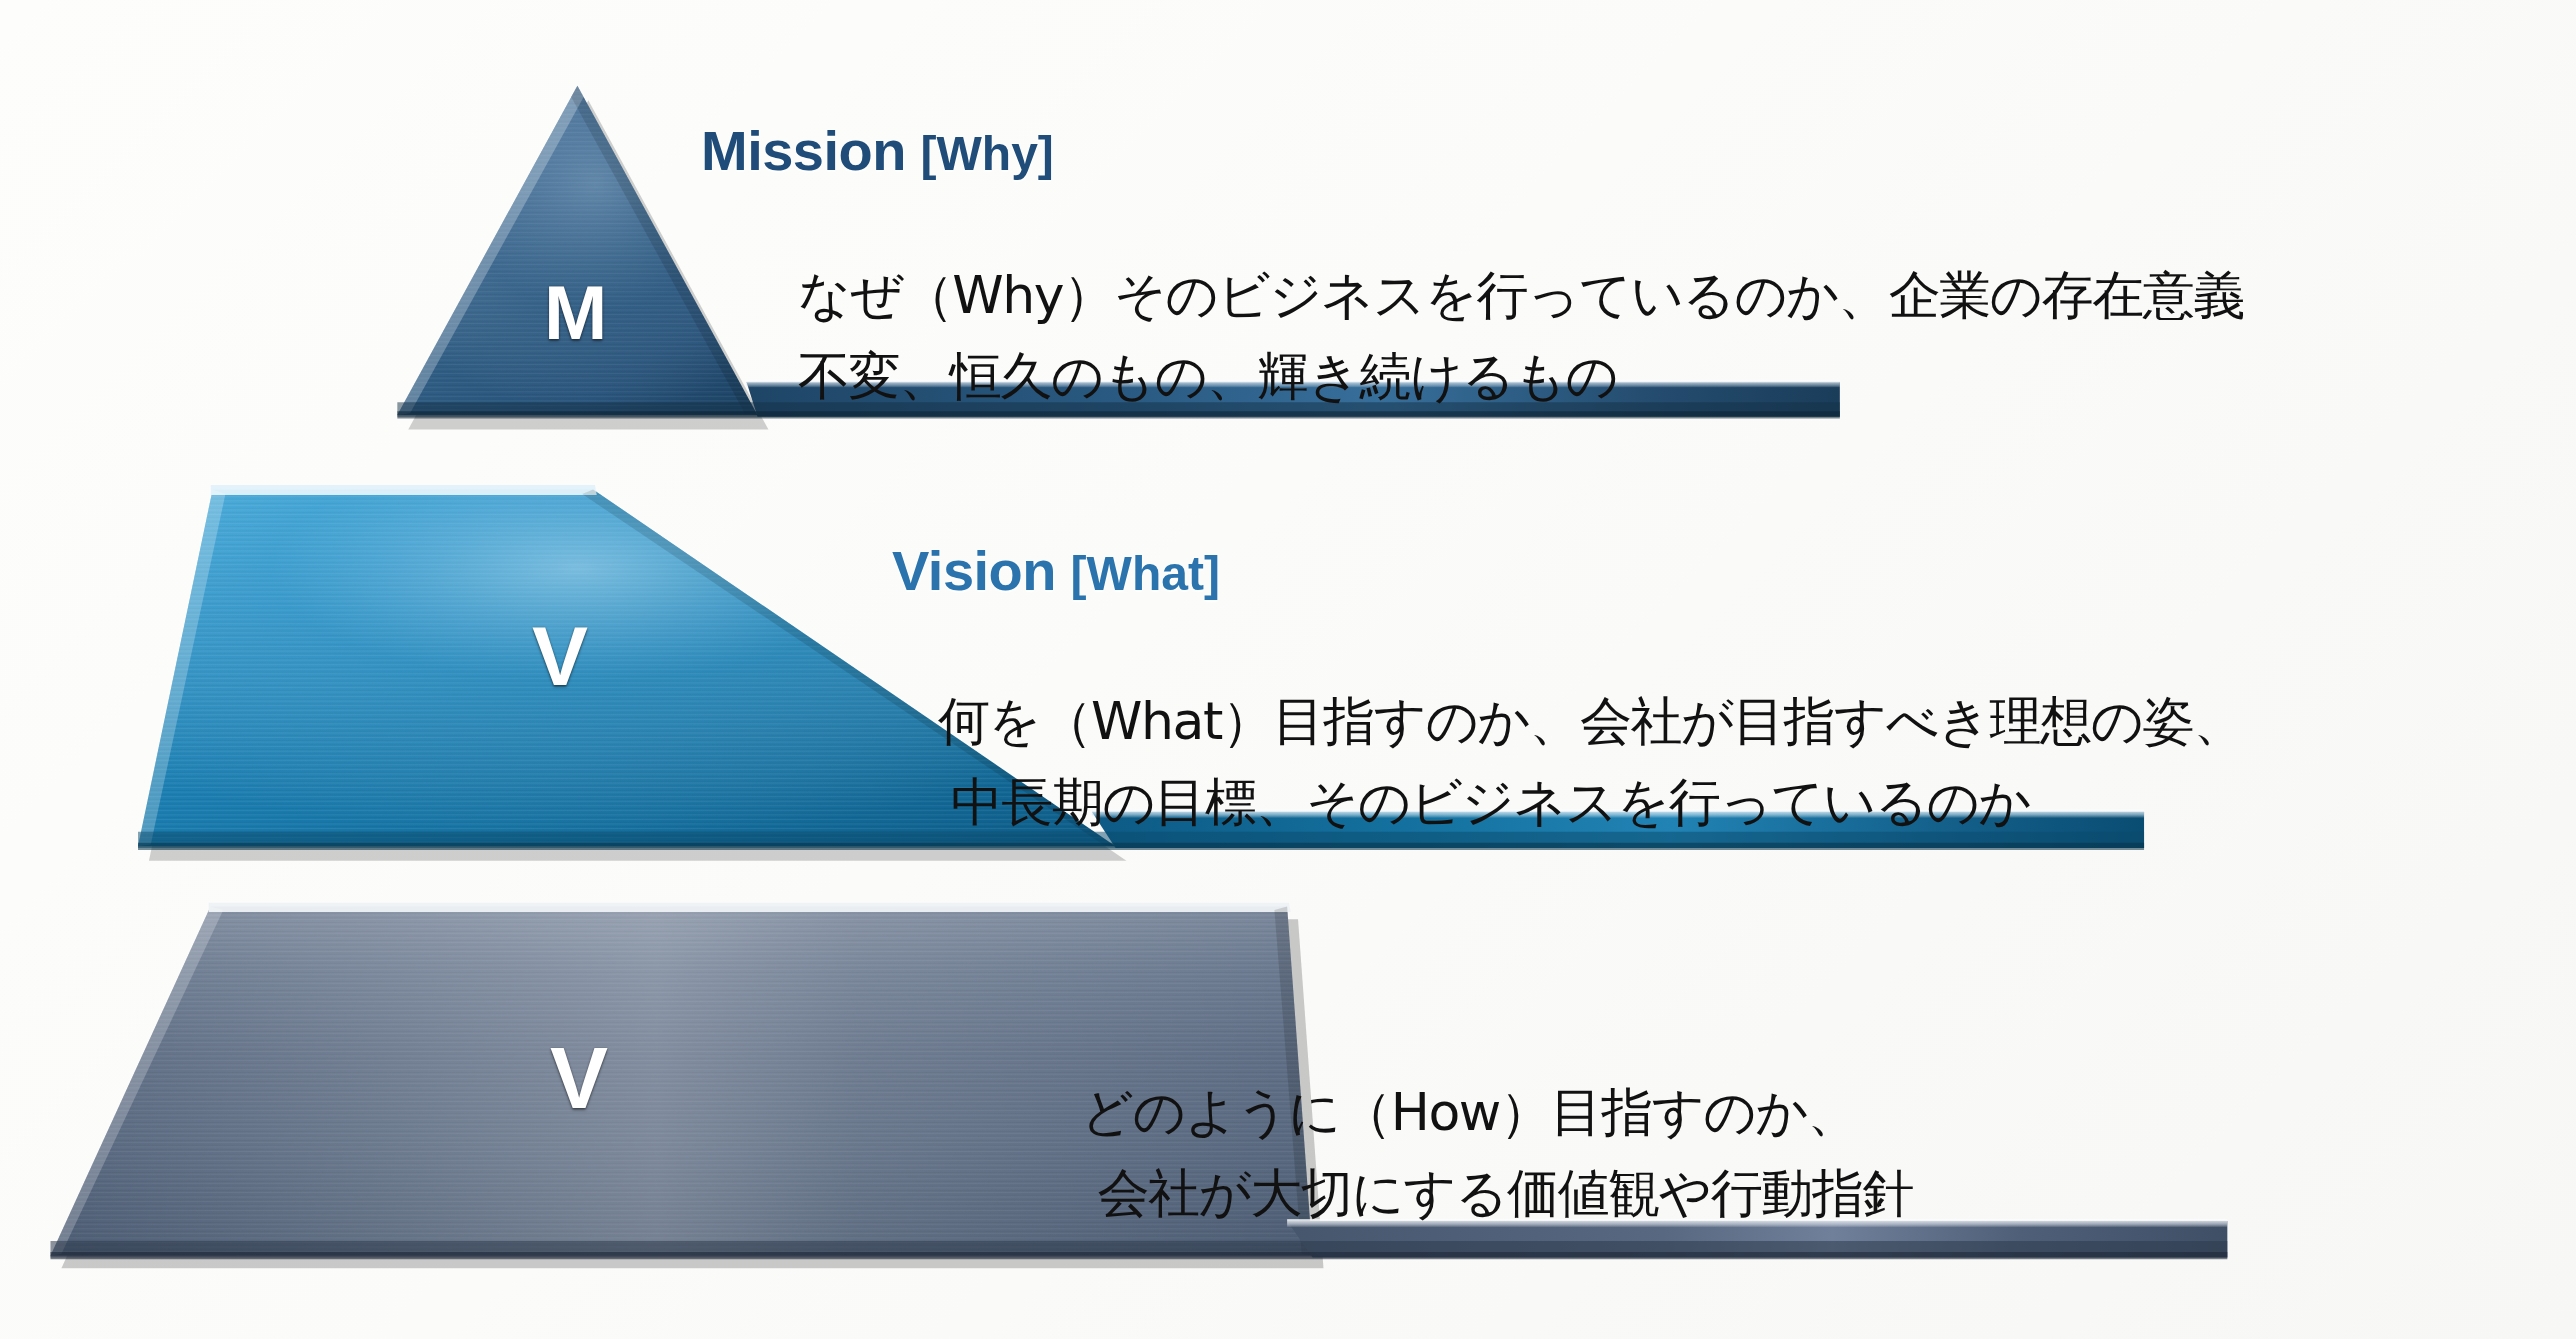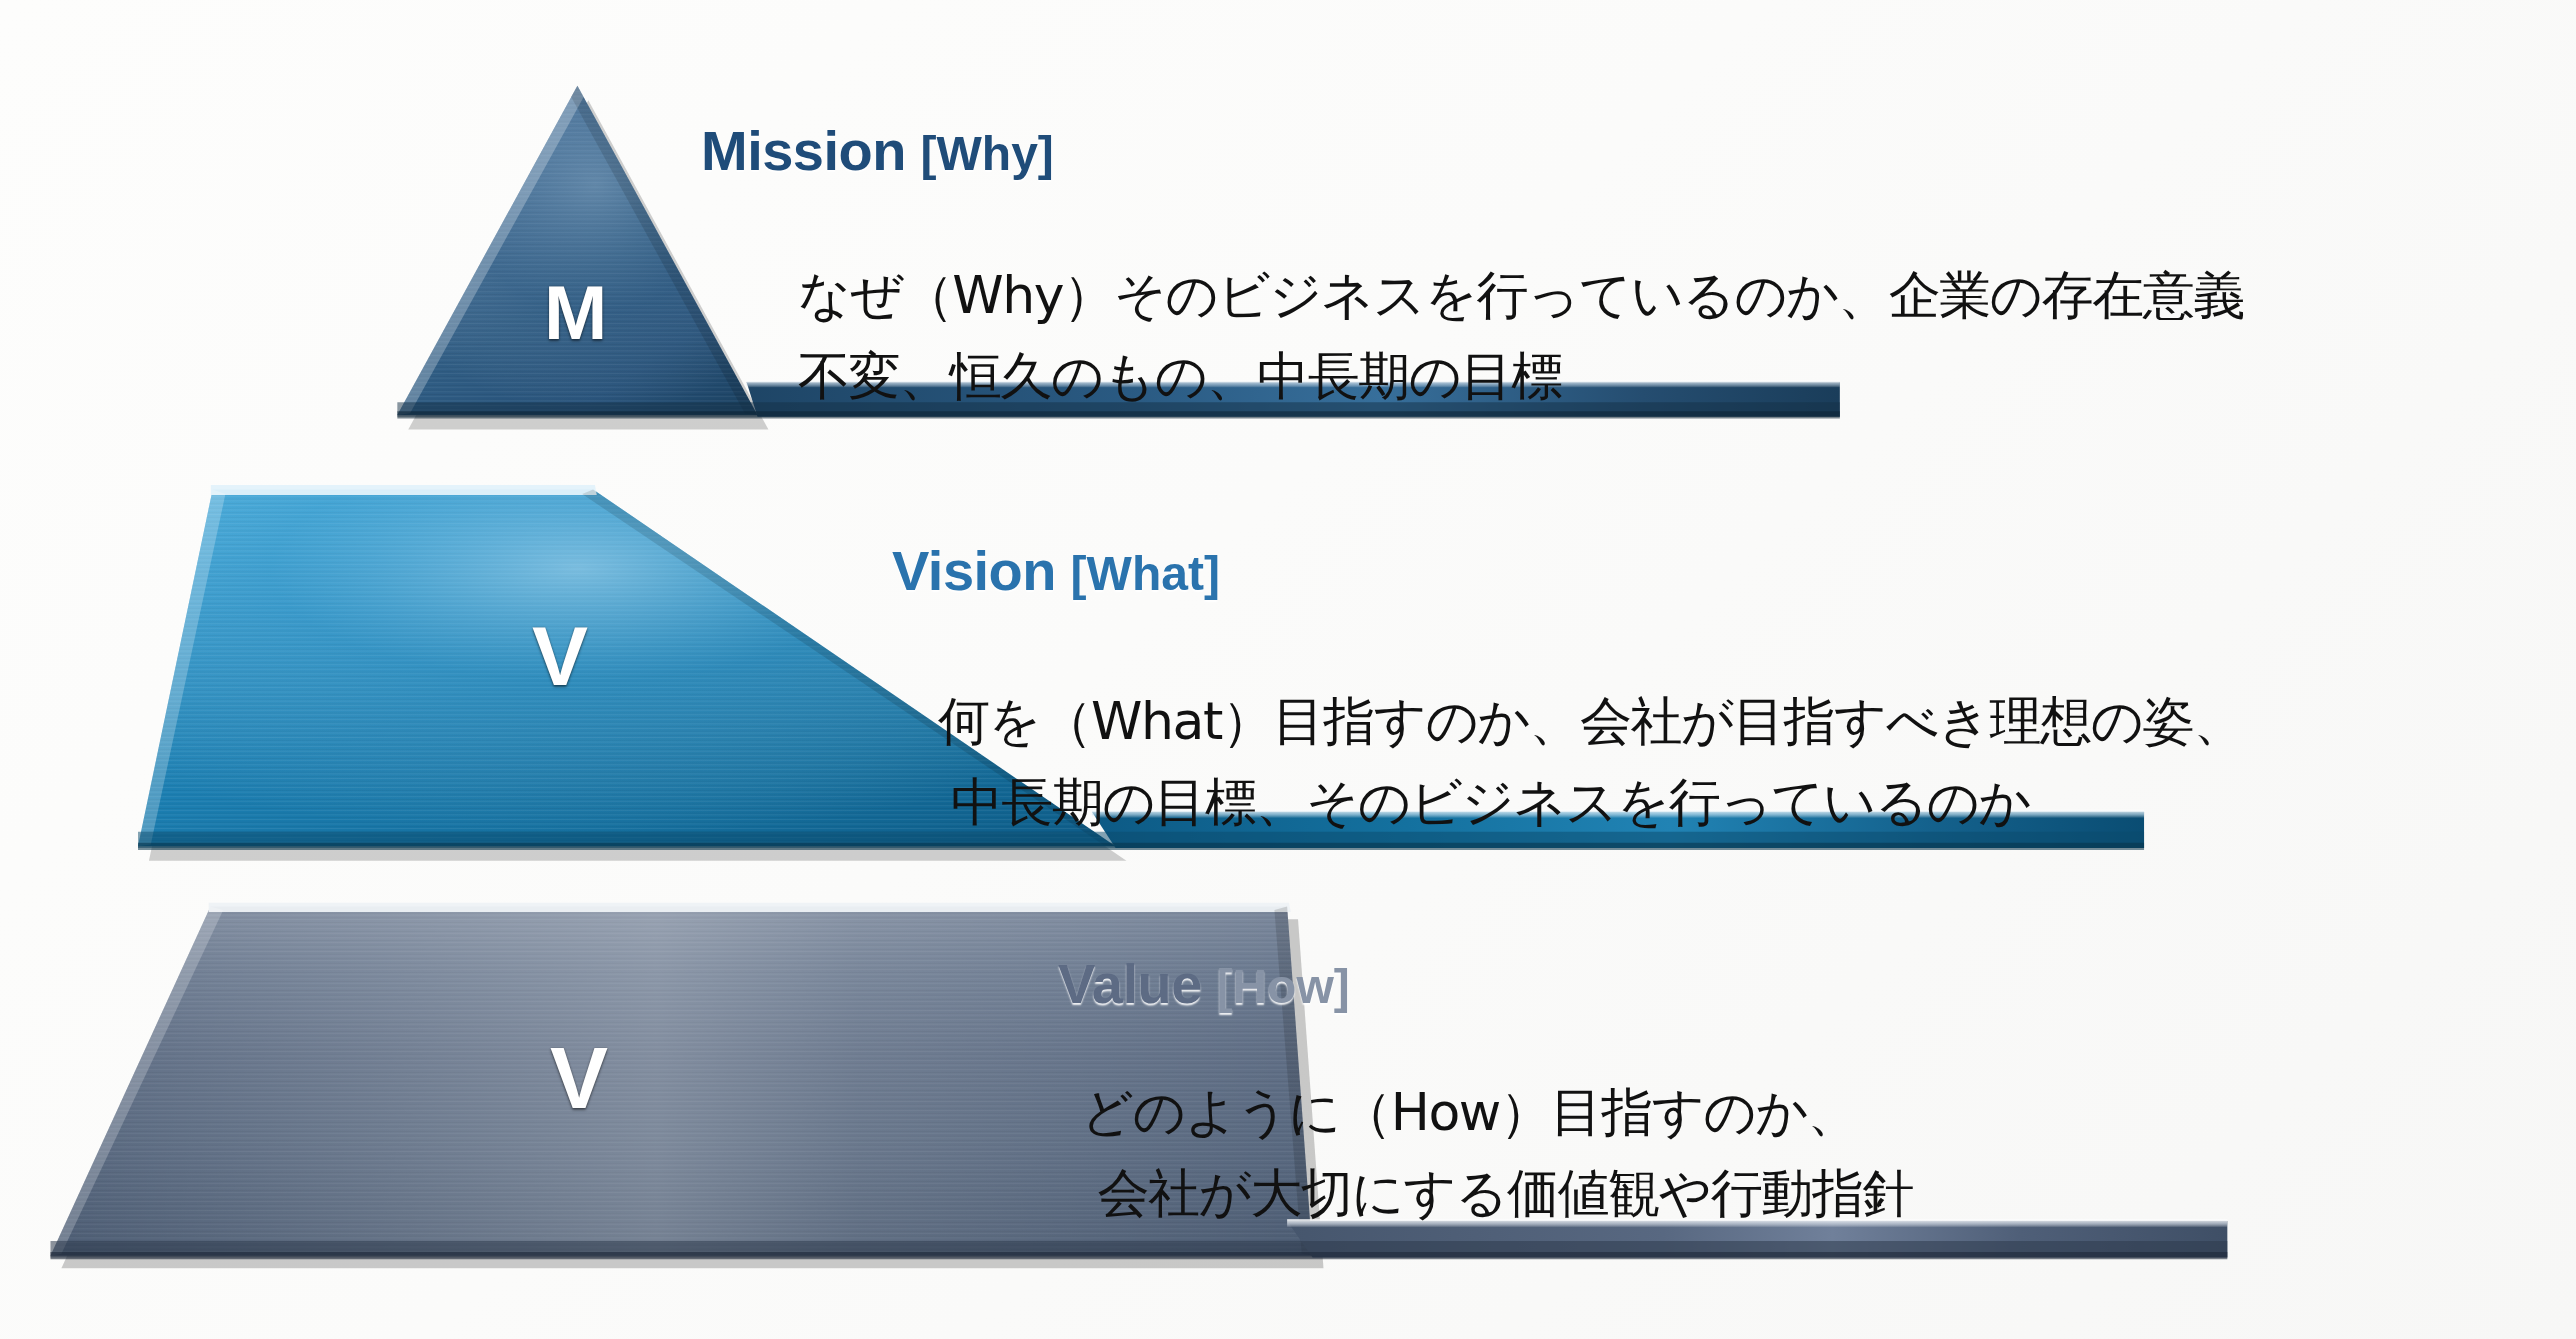--- a/index.html
+++ b/index.html
@@ -131,23 +131,20 @@
 
       <polygon points="1414,352 2448,352 2448,392 1442,392" fill="url(#valBar)"></polygon>
       <rect x="1414" y="350" width="1034" height="9" fill="url(#valBarTop)"></rect>
 
       <polygon points="54,374 2448,374 2448,392 54,392" fill="#2d3a4d" opacity="0.55"></polygon>
       <polygon points="54,386 2448,386 2448,394 54,394" fill="#1e2838" opacity="0.6"></polygon>
     </svg>
     <span class="glyph" style="left:550px; top:133px; font-size:87px;">V</span>
   </div>
 
-  <div class="title t-value" style="left:1058px; top:956px;">
-    <span class="main">Value</span><span class="tag">[How]</span>
-  </div>
   <div class="desc" style="left:1081px; top:1072px;">
     <span class="line">どのように（How）目指すのか、</span>
     <span class="line" style="margin-left:16.4px;">会社が大切にする価値観や行動指針</span>
   </div>
 
   <div class="layer" style="left:118px; top:482px; width:2057px; height:410px;">
     <svg class="shape-svg" width="2057" height="410" viewBox="0 0 2260 450">
       <defs>
         <linearGradient id="visGrad" x1="0.1" y1="0" x2="0.9" y2="1">
           <stop offset="0%" stop-color="#3ba2d4"></stop>
@@ -260,17 +257,17 @@
       <polygon points="36,372 1622,372 1622,380 36,380" fill="#0d2233" opacity="0.55"></polygon>
     </svg>
     <span class="glyph" style="left:180px; top:202px; font-size:76px;">M</span>
   </div>
 
   <div class="title t-mission" style="left:701px; top:123px;">
     <span class="main">Mission</span><span class="tag">[Why]</span>
   </div>
   <div class="desc" style="left:790px; top:255px;margin-left:8px;">
     <span class="line">なぜ（Why）そのビジネスを行っているのか、企業の存在意義</span>
-    <span class="line">不変、恒久のもの、中長期の目標</span>
+    <span class="line">不変、恒久のもの、輝き続けるもの</span>
   </div>
 
 </div>
 
 
 </body></html>

